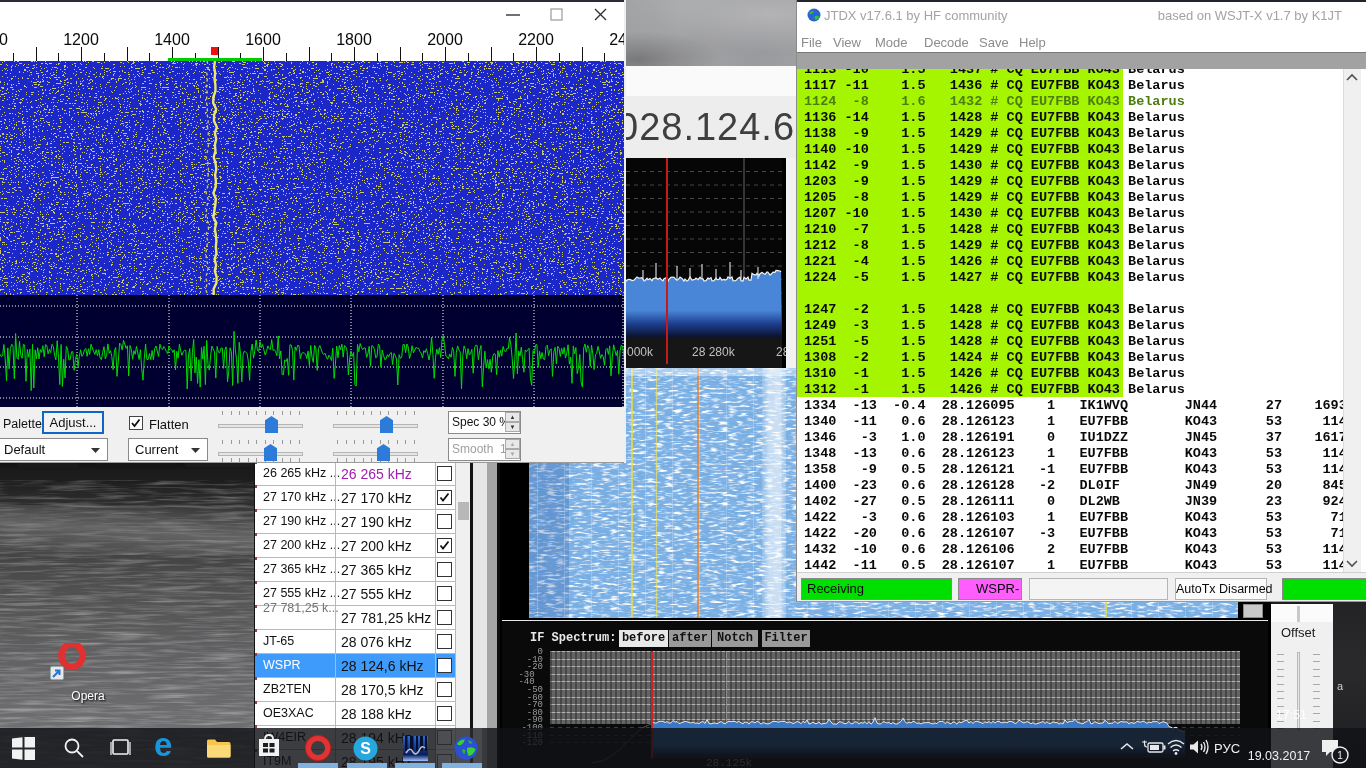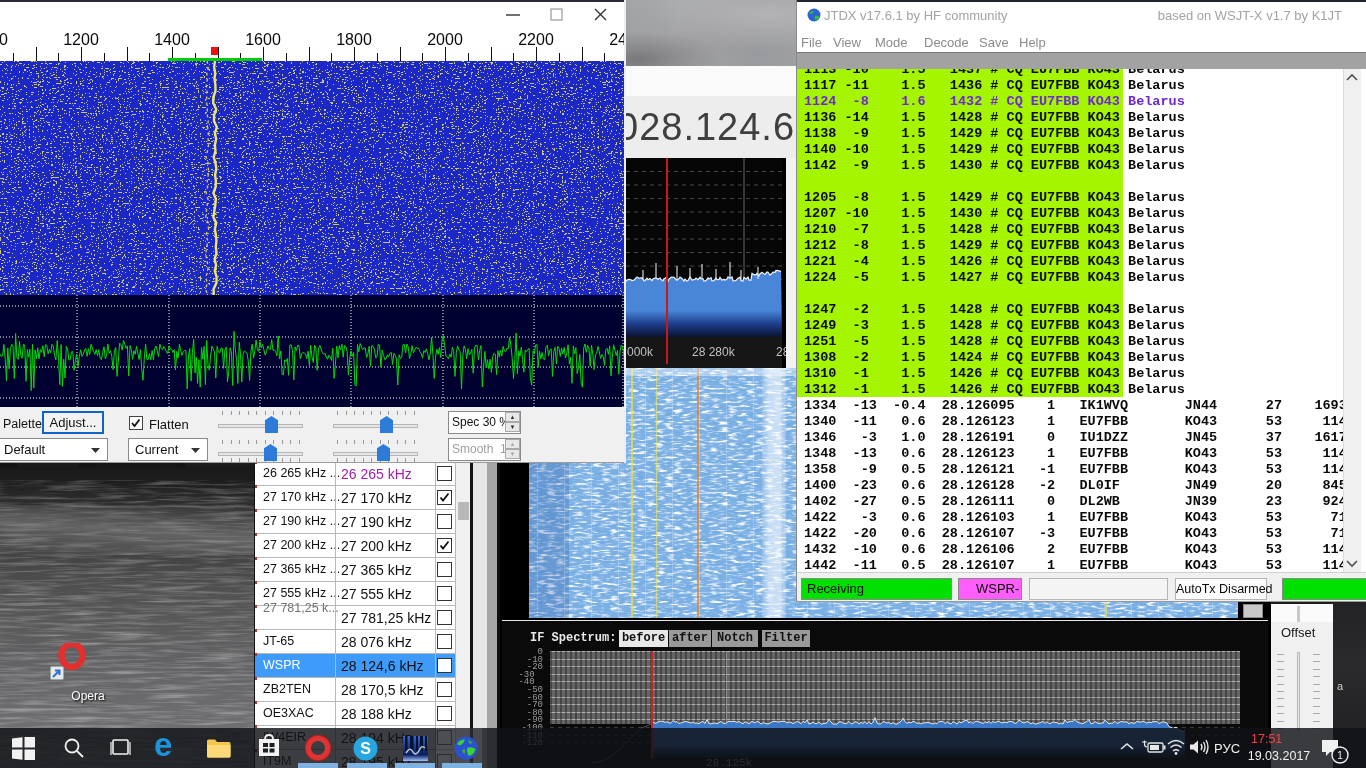--- a/index.html
+++ b/index.html
@@ -486,25 +486,26 @@
       <div class="ab" style="left:36px;top:35px;font-size:13px;color:#8c8c8c">View</div>
       <div class="ab" style="left:78px;top:35px;font-size:13px;color:#8c8c8c">Mode</div>
       <div class="ab" style="left:127px;top:35px;font-size:13px;color:#8c8c8c">Decode</div>
       <div class="ab" style="left:182px;top:35px;font-size:13px;color:#8c8c8c">Save</div>
       <div class="ab" style="left:222px;top:35px;font-size:13px;color:#8c8c8c">Help</div>
       <div class="ab" style="left:0;top:52px;width:570px;height:17px;background:#a2a2a2;border-top:1px solid #7a7a7a"></div>
       <div class="ab" style="left:0;top:69px;width:570px;height:503px;background:#fff;overflow:hidden">
         <div class="ab" style="left:0;top:0;width:326px;height:328px;background:#a5f500"></div>
         <div class="ab mono" style="left:7px;top:-7px;height:16px;font-size:13.5px;font-weight:bold;color:#0a0a0a;white-space:pre;line-height:16px">1113 -10    1.5   1437 # CQ EU7FBB KO43 Belarus</div>
         <div class="ab mono" style="left:7px;top:9px;height:16px;font-size:13.5px;font-weight:bold;color:#0a0a0a;white-space:pre;line-height:16px">1117 -11    1.5   1436 # CQ EU7FBB KO43 Belarus</div>
-        <div class="ab mono" style="left:7px;top:25px;height:16px;font-size:13.5px;font-weight:bold;color:#6d28d9;white-space:pre;line-height:16px">1124  -8    1.6   1432 # CQ EU7FBB KO43 Belarus</div>
+        <div class="ab mono" style="left:7px;top:25px;height:16px;font-size:13.5px;font-weight:bold;color:#4d7c0f;white-space:pre;line-height:16px">1124  -8    1.6   1432 # CQ EU7FBB KO43 Belarus</div>
         <div class="ab mono" style="left:7px;top:41px;height:16px;font-size:13.5px;font-weight:bold;color:#0a0a0a;white-space:pre;line-height:16px">1136 -14    1.5   1428 # CQ EU7FBB KO43 Belarus</div>
         <div class="ab mono" style="left:7px;top:57px;height:16px;font-size:13.5px;font-weight:bold;color:#0a0a0a;white-space:pre;line-height:16px">1138  -9    1.5   1429 # CQ EU7FBB KO43 Belarus</div>
         <div class="ab mono" style="left:7px;top:73px;height:16px;font-size:13.5px;font-weight:bold;color:#0a0a0a;white-space:pre;line-height:16px">1140 -10    1.5   1429 # CQ EU7FBB KO43 Belarus</div>
         <div class="ab mono" style="left:7px;top:89px;height:16px;font-size:13.5px;font-weight:bold;color:#0a0a0a;white-space:pre;line-height:16px">1142  -9    1.5   1430 # CQ EU7FBB KO43 Belarus</div>
+        <div class="ab mono" style="left:7px;top:105px;height:16px;font-size:13.5px;font-weight:bold;color:#0a0a0a;white-space:pre;line-height:16px">1203  -9    1.5   1429 # CQ EU7FBB KO43 Belarus</div>
         <div class="ab mono" style="left:7px;top:121px;height:16px;font-size:13.5px;font-weight:bold;color:#0a0a0a;white-space:pre;line-height:16px">1205  -8    1.5   1429 # CQ EU7FBB KO43 Belarus</div>
         <div class="ab mono" style="left:7px;top:137px;height:16px;font-size:13.5px;font-weight:bold;color:#0a0a0a;white-space:pre;line-height:16px">1207 -10    1.5   1430 # CQ EU7FBB KO43 Belarus</div>
         <div class="ab mono" style="left:7px;top:153px;height:16px;font-size:13.5px;font-weight:bold;color:#0a0a0a;white-space:pre;line-height:16px">1210  -7    1.5   1428 # CQ EU7FBB KO43 Belarus</div>
         <div class="ab mono" style="left:7px;top:169px;height:16px;font-size:13.5px;font-weight:bold;color:#0a0a0a;white-space:pre;line-height:16px">1212  -8    1.5   1429 # CQ EU7FBB KO43 Belarus</div>
         <div class="ab mono" style="left:7px;top:185px;height:16px;font-size:13.5px;font-weight:bold;color:#0a0a0a;white-space:pre;line-height:16px">1221  -4    1.5   1426 # CQ EU7FBB KO43 Belarus</div>
         <div class="ab mono" style="left:7px;top:201px;height:16px;font-size:13.5px;font-weight:bold;color:#0a0a0a;white-space:pre;line-height:16px">1224  -5    1.5   1427 # CQ EU7FBB KO43 Belarus</div>
         <div class="ab mono" style="left:7px;top:233px;height:16px;font-size:13.5px;font-weight:bold;color:#0a0a0a;white-space:pre;line-height:16px">1247  -2    1.5   1428 # CQ EU7FBB KO43 Belarus</div>
         <div class="ab mono" style="left:7px;top:249px;height:16px;font-size:13.5px;font-weight:bold;color:#0a0a0a;white-space:pre;line-height:16px">1249  -3    1.5   1428 # CQ EU7FBB KO43 Belarus</div>
         <div class="ab mono" style="left:7px;top:265px;height:16px;font-size:13.5px;font-weight:bold;color:#0a0a0a;white-space:pre;line-height:16px">1251  -5    1.5   1428 # CQ EU7FBB KO43 Belarus</div>
         <div class="ab mono" style="left:7px;top:281px;height:16px;font-size:13.5px;font-weight:bold;color:#0a0a0a;white-space:pre;line-height:16px">1308  -2    1.5   1424 # CQ EU7FBB KO43 Belarus</div>
@@ -615,19 +616,19 @@
 <path d="M7 13 Q10 10.5 13 13" fill="none" stroke="#e8e8e8" stroke-width="1.5"></path>
 <circle cx="10" cy="15.5" r="1.4" fill="#e8e8e8"></circle>
 </svg>
     <svg class="ab" style="left:1189px;top:739px" width="22" height="16">
 <path d="M1 5.5 L4.5 5.5 L9 1.5 L9 14.5 L4.5 10.5 L1 10.5 Z" fill="#e8e8e8"></path>
 <path d="M12 5 Q14 8 12 11" fill="none" stroke="#e8e8e8" stroke-width="1.4"></path>
 <path d="M14.5 3 Q17.5 8 14.5 13" fill="none" stroke="#e8e8e8" stroke-width="1.4"></path>
 <path d="M17 1 Q21 8 17 15" fill="none" stroke="#e8e8e8" stroke-width="1.4"></path>
 </svg>
     <div class="ab" style="left:1214px;top:741px;font-size:13px;color:#f0f0f0">РУС</div>
-    <div class="ab" style="left:1251px;top:732px;width:56px;text-align:left;font-size:12.5px;color:#ef4444">17:51</div>
+    <div class="ab" style="left:1251px;top:708px;width:56px;text-align:right;font-size:12.5px;color:#ffffff">17:51</div>
     <div class="ab" style="left:1246px;top:749px;width:66px;text-align:center;font-size:12.5px;color:#f0f0f0">19.03.2017</div>
     <svg class="ab" style="left:1320px;top:738px" width="30" height="26">
 <path d="M2 2 L18 2 L18 14 L10 14 L6 18 L6 14 L2 14 Z" fill="#f0f0f0"></path>
 <circle cx="20" cy="17" r="8" fill="#15181d" stroke="#f0f0f0" stroke-width="1.4"></circle>
 <text x="20" y="21" text-anchor="middle" font-size="10" fill="#f0f0f0" font-family="Liberation Sans">1</text>
 </svg>
   </div>
 </body></html>

